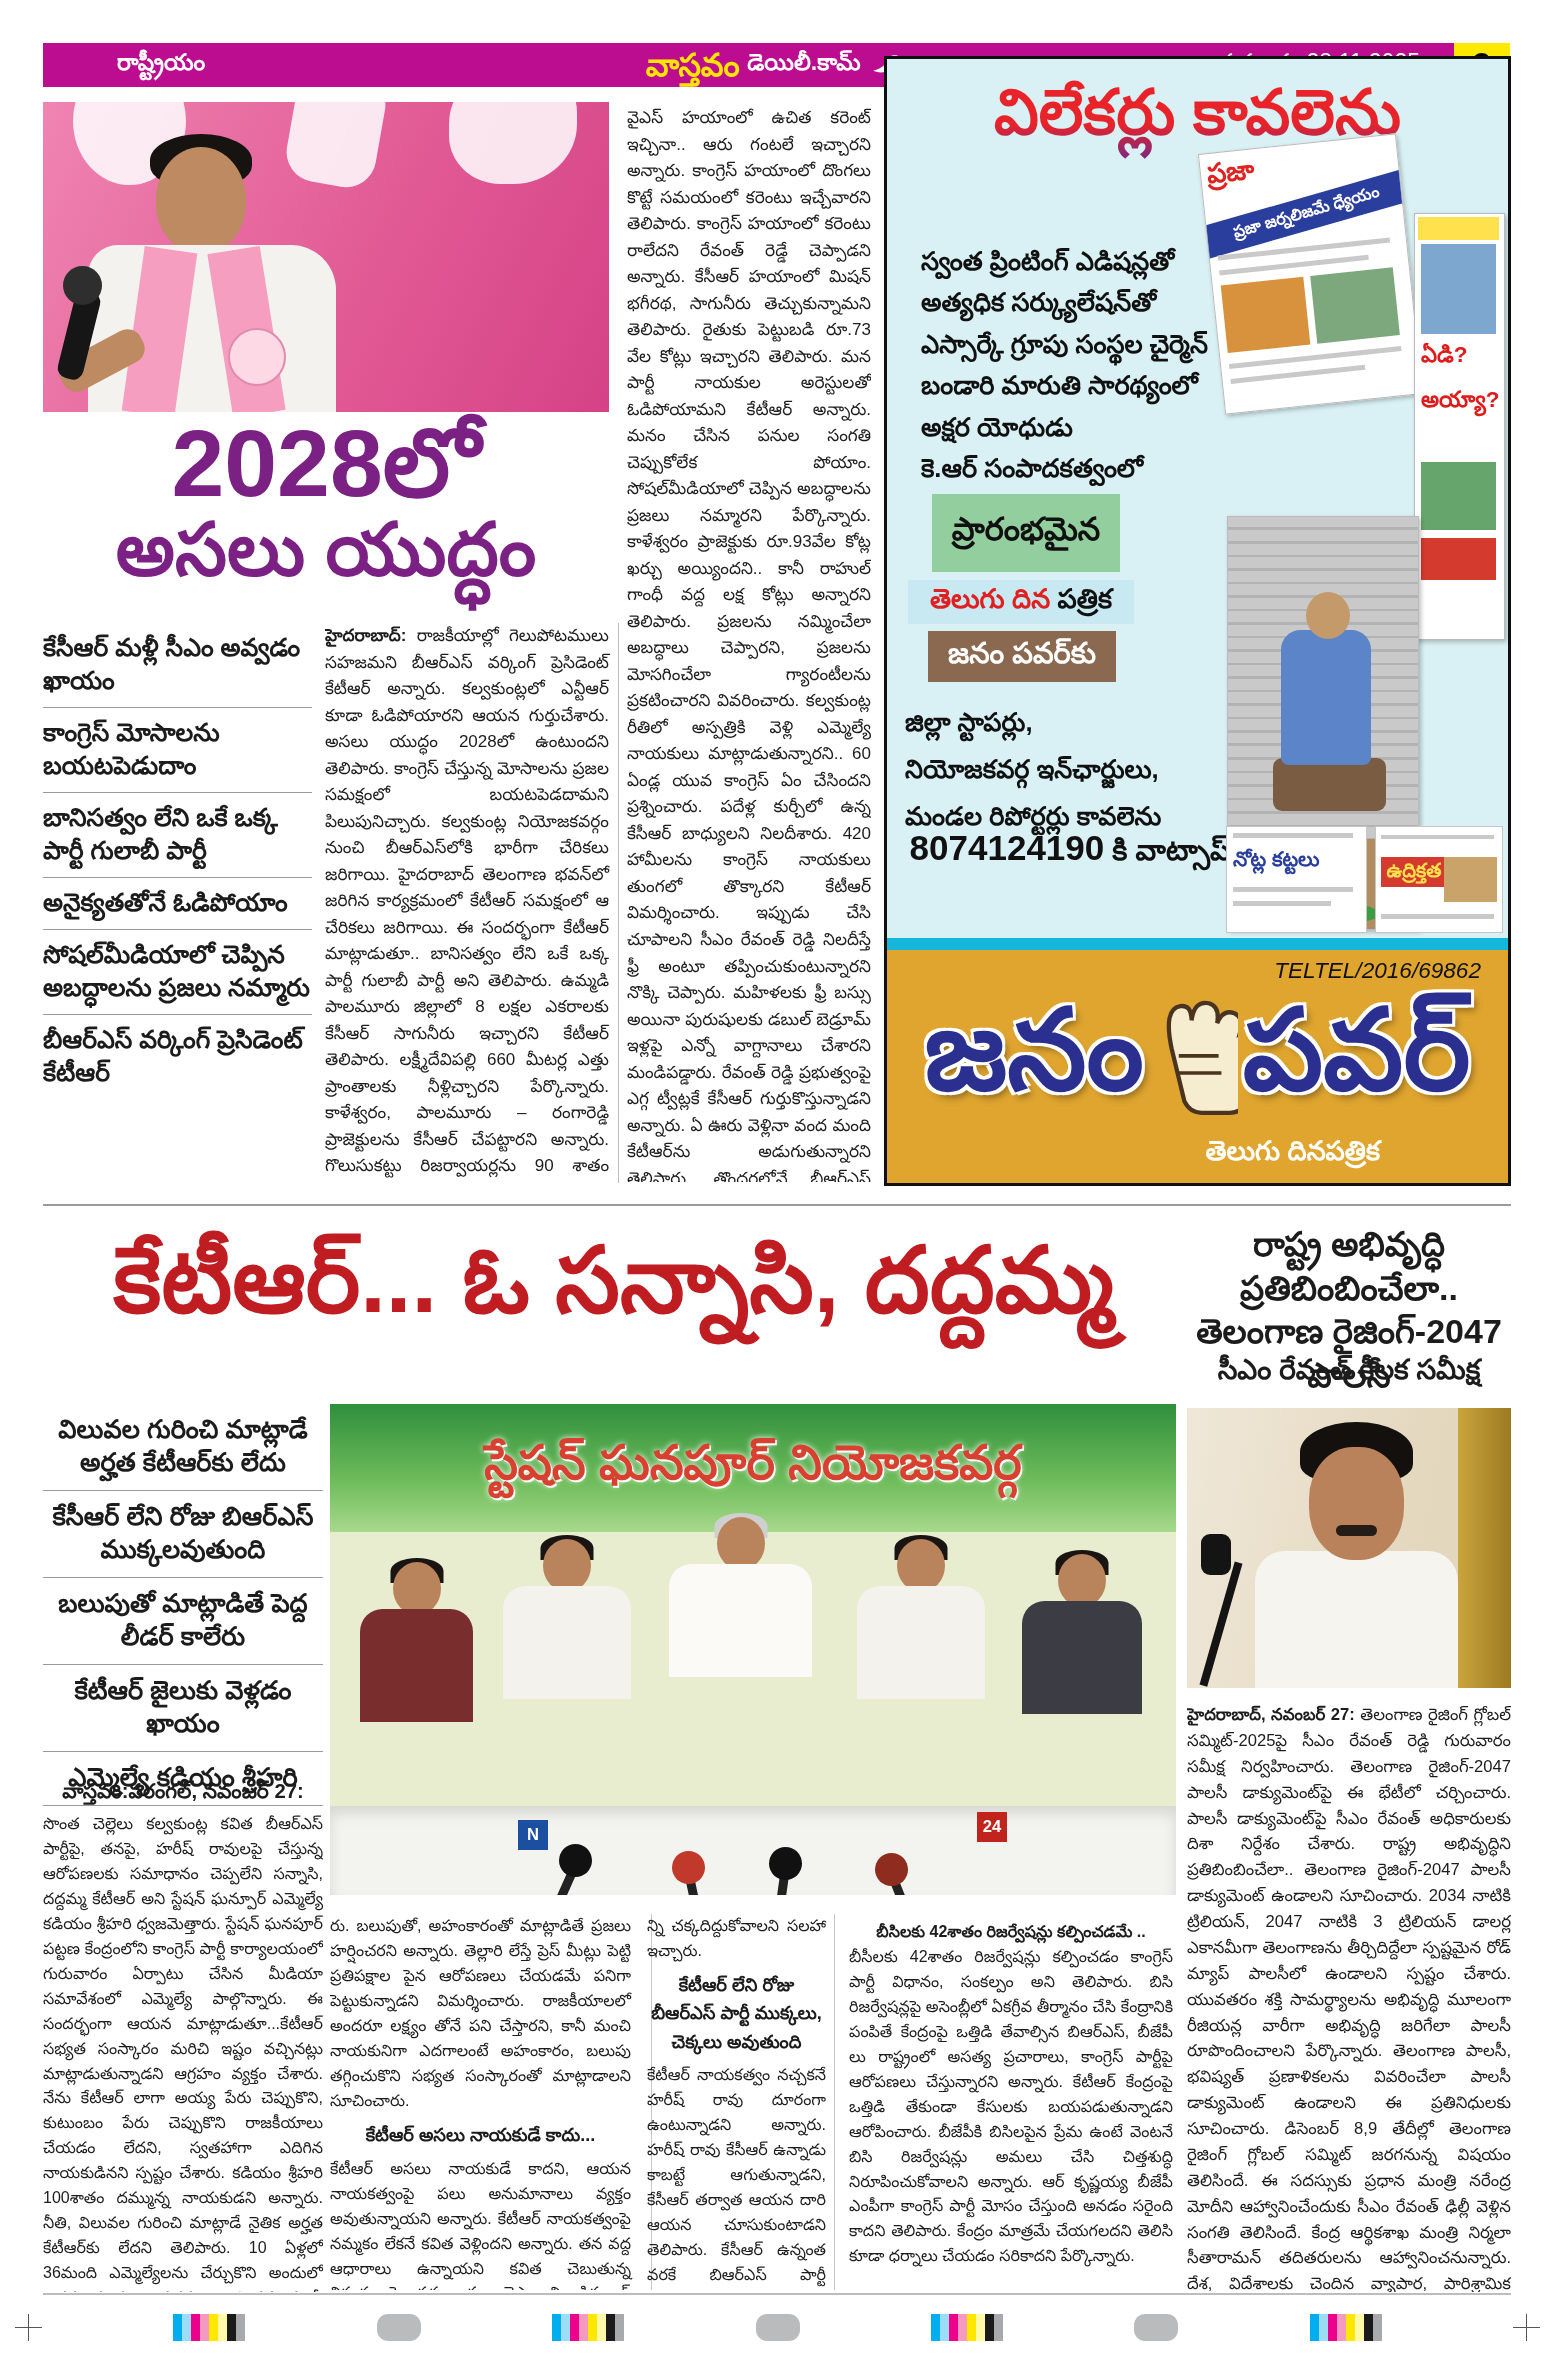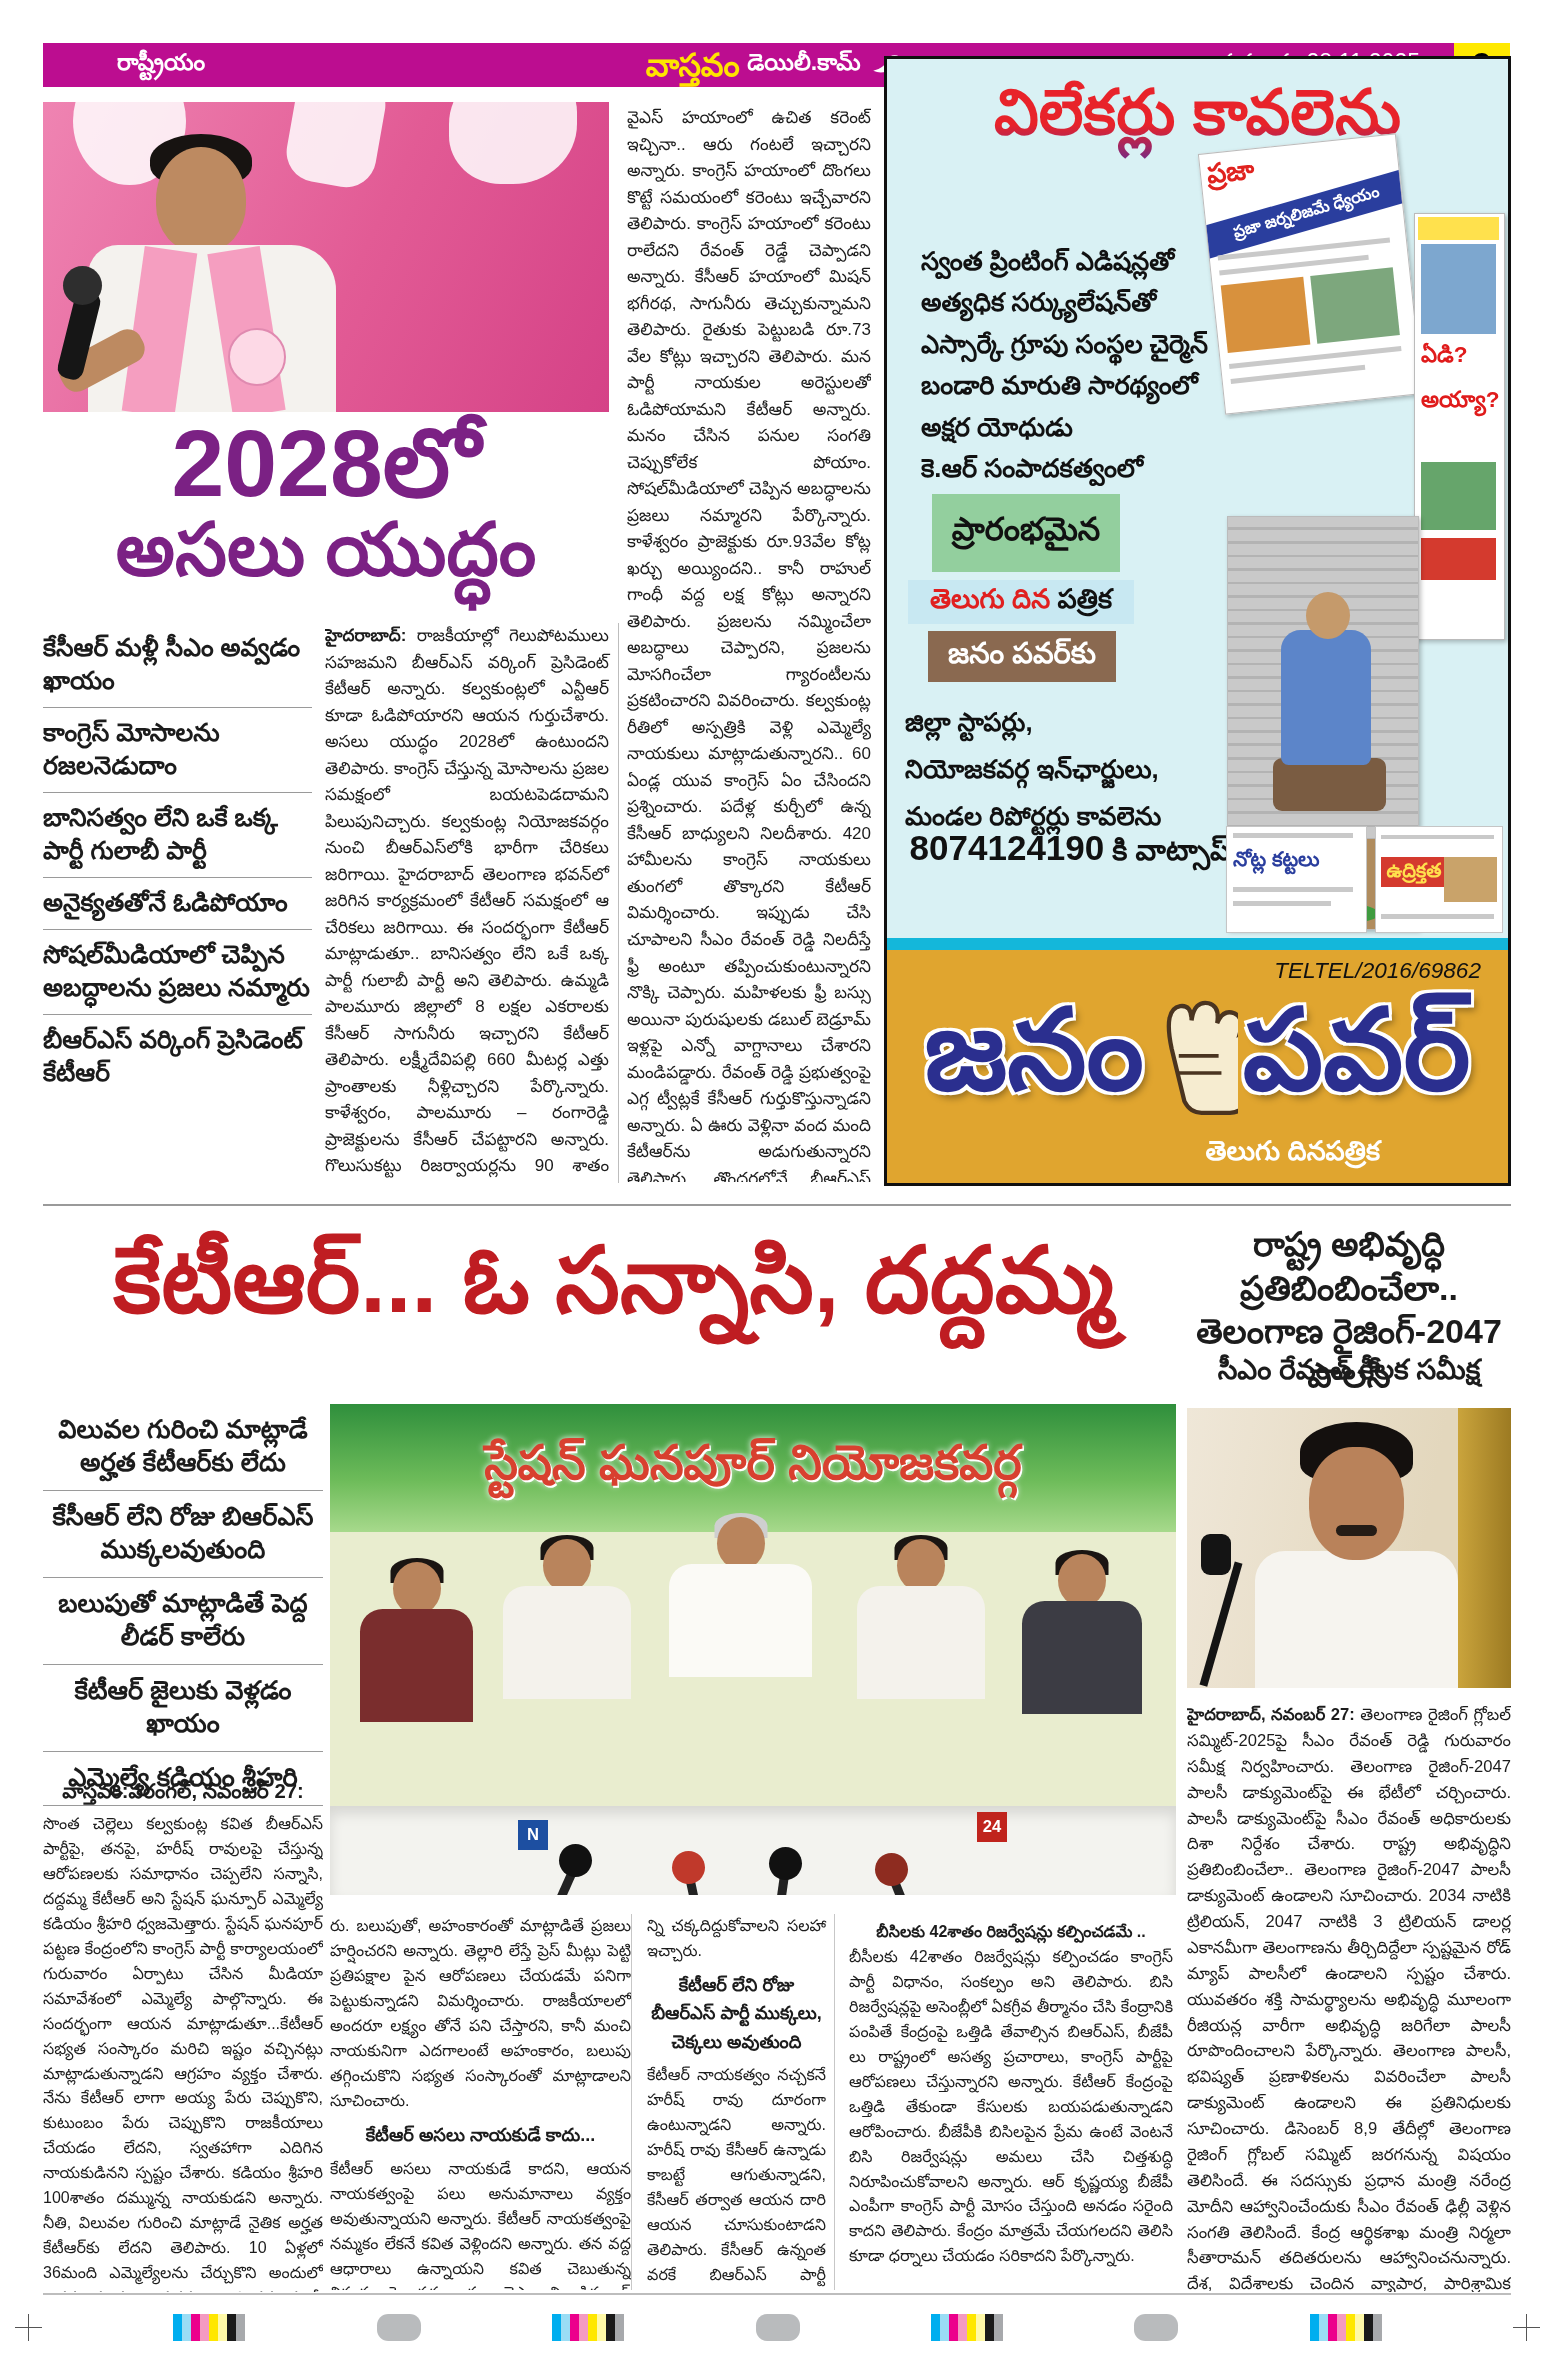--- a/index.html
+++ b/index.html
@@ -98,21 +98,21 @@
   .p-head{position:absolute;width:48px;height:53px;background:#b9845c;border-radius:50%;left:50%;transform:translateX(-50%);top:0;}
   .p-hair{position:absolute;width:53px;height:25.6px;background:#1a1512;border-radius:50% 50% 0 0;left:50%;transform:translateX(-50%);top:-4.5px;}
   .p-torso{position:absolute;top:47px;left:0;width:100%;height:113px;border-radius:22.6px 22.6px 0 0;}
   .ptable{position:absolute;left:0;bottom:0;width:100%;height:89px;background:#f3f3ef;box-shadow:inset 0 7.5px 13.5px rgba(0,0,0,.12);}
   .mic{position:absolute;}
   .mic .stem{position:absolute;width:9px;height:90px;background:#222;transform-origin:top center;}
   .mic .mhead{position:absolute;width:33px;height:33px;border-radius:50%;background:#111;top:-21px;left:-12px;}
   .miccube{position:absolute;width:30px;height:30px;color:#fff;font-size:16.6px;font-weight:bold;display:flex;align-items:center;justify-content:center;}
   
   .bcol{top:1914px;height:376px;overflow:hidden;font-size:16px;}
-  .bcol1{left:330px;width:301px;border-right:1.5px solid #c7c7c7;padding-right:0;}
+  .bcol1{left:330px;width:301px;border-right:1.5px solid #c7c7c7;padding-right:20px;}
   .bcol2{left:647px;width:179px;border-right:1.5px solid #c7c7c7;padding-right:7.5px;}
   .bcol3{left:849px;width:324px;margin-top:6px;}
   .subhead{text-align:center;font-weight:bold;font-size:18px;margin:7.5px 0;}
   .leadbold{font-weight:bold;}
   
   .s3head{left:1187px;top:1223px;width:324px;text-align:center;font-size:34px;font-weight:bold;line-height:1.28;}
   .s3sub{left:1187px;top:1354px;width:324px;text-align:center;font-size:28px;font-weight:bold;}
   .photo-rev{left:1187px;top:1408px;width:324px;height:280px;background:linear-gradient(100deg,#efe7d8,#e3d7bd 70%);overflow:hidden;}
   .rev-pillar{position:absolute;right:0;top:0;width:53px;height:100%;background:linear-gradient(90deg,#caa43c,#9c7a22);}
   .rev-hair{position:absolute;left:113px;top:13.5px;width:113px;height:60px;background:#14100e;border-radius:50% 50% 30% 30%;}
@@ -168,21 +168,21 @@
     <div class="ktr-michead"></div>
   </div>
 
   <div class="abs h1-purple">
     <div class="l1">2028లో</div>
     <div class="l2">అసలు యుద్ధం</div>
   </div>
 
   <div class="abs blist">
     <div class="bi">కేసీఆర్ మళ్లీ సీఎం అవ్వడం ఖాయం</div>
-    <div class="bi">కాంగ్రెస్ మోసాలను రజలనెడుదాం</div>
+    <div class="bi">కాంగ్రెస్ మోసాలను బయటపెడుదాం</div>
     <div class="bi">బానిసత్వం లేని ఒకే ఒక్క పార్టీ గులాబీ పార్టీ</div>
     <div class="bi">అనైక్యతతోనే ఓడిపోయాం</div>
     <div class="bi">సోషల్‌మీడియాలో చెప్పిన అబద్ధాలను ప్రజలు నమ్మారు</div>
     <div class="bi">బీఆర్ఎస్ వర్కింగ్ ప్రెసిడెంట్ కేటీఆర్</div>
   </div>
 
   <div class="abs colA bodytxt">
     <b>హైదరాబాద్:</b><span> రాజకీయాల్లో గెలుపోటములు సహజమని బీఆర్ఎస్ వర్కింగ్ ప్రెసిడెంట్ కేటీఆర్ అన్నారు. కల్వకుంట్లలో ఎన్టీఆర్ కూడా ఓడిపోయారని ఆయన గుర్తుచేశారు. అసలు యుద్ధం 2028లో ఉంటుందని తెలిపారు. కాంగ్రెస్ చేస్తున్న మోసాలను ప్రజల సమక్షంలో బయటపెడదామని పిలుపునిచ్చారు. కల్వకుంట్ల నియోజకవర్గం నుంచి బీఆర్ఎస్‌లోకి భారీగా చేరికలు జరిగాయి. హైదరాబాద్ తెలంగాణ భవన్‌లో జరిగిన కార్యక్రమంలో కేటీఆర్ సమక్షంలో ఆ చేరికలు జరిగాయి. ఈ సందర్భంగా కేటీఆర్ మాట్లాడుతూ.. బానిసత్వం లేని ఒకే ఒక్క పార్టీ గులాబీ పార్టీ అని తెలిపారు. ఉమ్మడి పాలమూరు జిల్లాలో 8 లక్షల ఎకరాలకు కేసీఆర్ సాగునీరు ఇచ్చారని కేటీఆర్ తెలిపారు. లక్ష్మీదేవిపల్లి 660 మీటర్ల ఎత్తు ప్రాంతాలకు నీళ్లిచ్చారని పేర్కొన్నారు. కాళేశ్వరం, పాలమూరు – రంగారెడ్డి ప్రాజెక్టులను కేసీఆర్ చేపట్టారని అన్నారు. గొలుసుకట్టు రిజర్వాయర్లను 90 శాతం పనులు పూర్తి చేశారని తెలిపారు. ఒక పథకం కూడా కేసీఆర్ ప్రారంభించారని చెప్పారు. పాలమూరు ప్రాజెక్టుకు జైపాల్ రెడ్డి పేరు పెట్టడం తప్పు రేవంత్ రెడ్డి చేసింది లేదని వివరించారు. కరోనా కష్టకాలంలో ప్రజలకు ఎంతగానో అండగా నిలిచామని కేటీఆర్ గుర్తుచేశారు.</span>
   </div>
   <div class="abs colB bodytxt">

